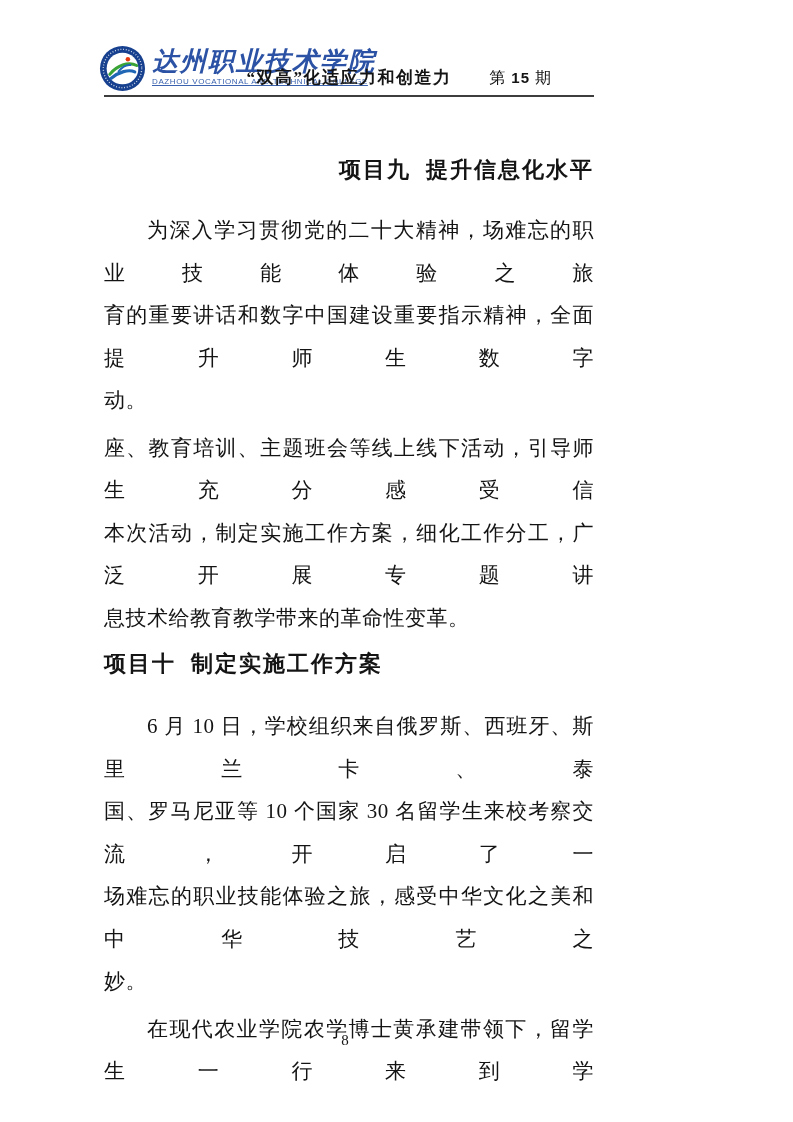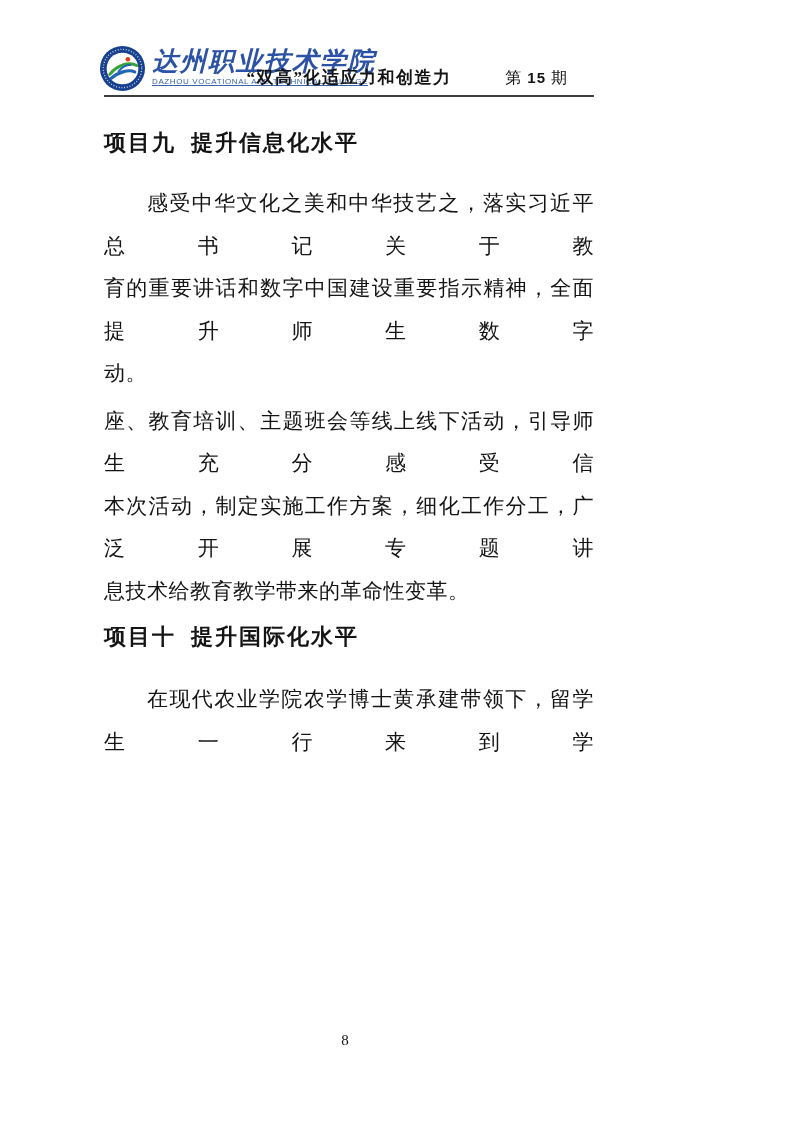--- a/index.html
+++ b/index.html
@@ -56,21 +56,21 @@
     left: 50%;
     transform: translateX(-50%);
     bottom: 6px;
     font-size: 17px;
     font-weight: bold;
     letter-spacing: 1.5px;
     white-space: pre;
   }
   .issue {
     position: absolute;
-    right: 26px;
+    right: 42px;
     bottom: 6px;
     font-size: 16px;
     letter-spacing: 1px;
     white-space: pre;
   }
   .issue .num { font-weight: bold; font-family: "Liberation Sans", sans-serif; font-size: 15px; }
 
   
   .doc-body {
     position: absolute;
@@ -78,21 +78,21 @@
     right: 96px;
     top: 97px;
   }
   .h {
     font-size: 22px;
     font-weight: bold;
     line-height: 30px;
     letter-spacing: 2px;
     white-space: pre;
   }
-  .h1 { margin-top: 31px; margin-bottom: 24px; }
+  .h1 { margin-top: 58px; margin-bottom: 24px; text-align: right; }
   .h2 { margin-top: 10px; margin-bottom: 26px; }
   .para { margin: 0 0 5px 0; }
   .line {
     font-size: 21px;
     line-height: 42.5px;
     text-align: justify;
     text-align-last: justify;
     letter-spacing: 0.5px;
   }
   .line.first { text-indent: 43px; }
@@ -131,33 +131,39 @@
     </div>
     <div class="bulletin-title">“双高”化适应力和创造力</div>
     <div class="issue"><span>第 </span><span class="num">15</span><span> 期</span></div>
   </div>
 
   <div class="doc-body">
 
     <div class="h h1">项目九  提升信息化水平</div>
 
     <div class="para">
-      <div class="line first">感受中华文化之美和中华技艺之，落实习近平总书记关于教</div>
+      <div class="line first">为深入学习贯彻党的二十大精神，场难忘的职业技能体验之旅</div>
       <div class="line">育的重要讲话和数字中国建设重要指示精神，全面提升师生数字</div>
       <div class="line last">动。</div>
     </div>
 
     <div class="para">
       <div class="line">座、教育培训、主题班会等线上线下活动，引导师生充分感受信</div>
       <div class="line">本次活动，制定实施工作方案，细化工作分工，广泛开展专题讲</div>
       <div class="line last">息技术给教育教学带来的革命性变革。</div>
     </div>
 
-    <div class="h h2">项目十  提升国际化水平</div>
+    <div class="h h2">项目十  制定实施工作方案</div>
 
+    <div class="para">
+      <div class="line first">6 月 10 日，学校组织来自俄罗斯、西班牙、斯里兰卡、泰</div>
+      <div class="line">国、罗马尼亚等 10 个国家 30 名留学生来校考察交流，开启了一</div>
+      <div class="line">场难忘的职业技能体验之旅，感受中华文化之美和中华技艺之</div>
+      <div class="line last">妙。</div>
+    </div>
 
     <div class="para">
       <div class="line first">在现代农业学院农学博士黄承建带领下，留学生一行来到学</div>
 
     </div>
 
   </div>
 
   <div class="footer">
     <span>8</span>

